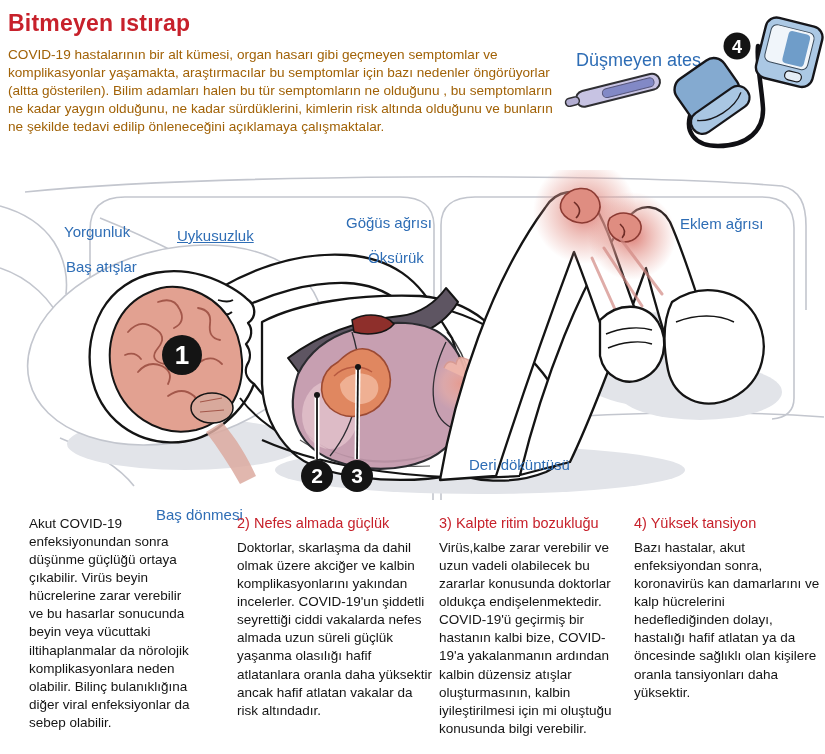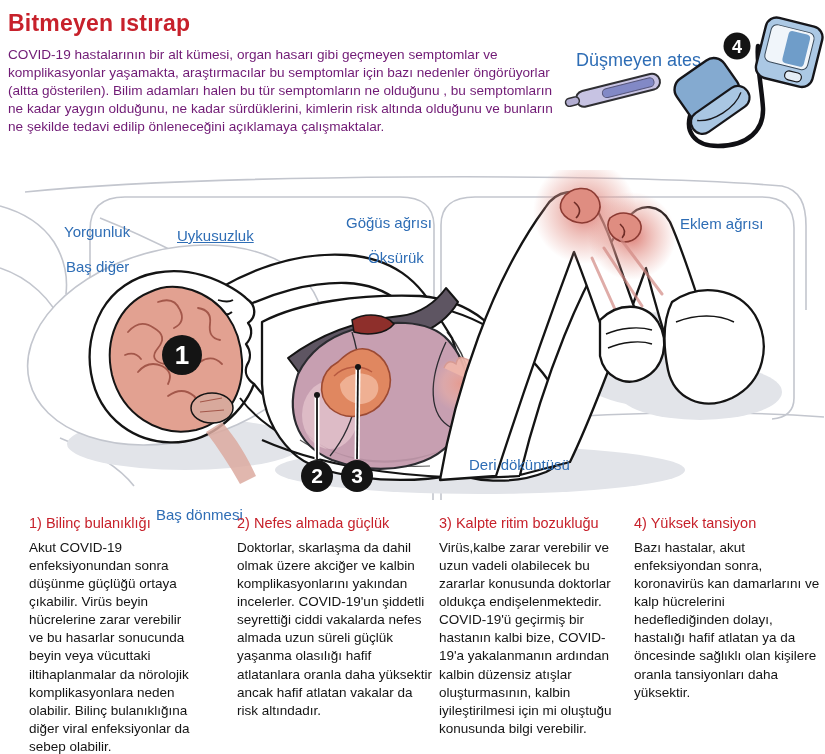--- a/index.html
+++ b/index.html
@@ -8,21 +8,21 @@
     --ink:#151515;
     --couch:#c3c6ce;
     --shadow:#e2e4e9;
   }
   *{margin:0;padding:0;box-sizing:border-box;}
   html,body{background:#fff;}
   body{font-family:"Liberation Sans","DejaVu Sans",sans-serif;color:var(--ink);}
   .stage{position:relative;width:825px;height:754px;background:#fff;overflow:hidden;border-radius:7px;}
 
   .title{position:absolute;left:8px;top:10px;font-size:23px;color:var(--red);letter-spacing:.2px;}
-  .intro{position:absolute;left:8px;top:46px;width:554px;font-size:13.6px;line-height:1.33;color:#701a75;}
+  .intro{position:absolute;left:8px;top:46px;width:554px;font-size:13.6px;line-height:1.33;color:#a16207;}
 
   .fever-label{position:absolute;left:576px;top:50px;font-size:18px;color:var(--blue);}
   .devices{position:absolute;left:555px;top:0;}
 
   .figure{position:absolute;left:0;top:170px;width:825px;height:330px;}
   .figure svg.scene{position:absolute;left:0;top:0;}
   .sym-label{position:absolute;font-size:15px;color:var(--blue);white-space:nowrap;}
   .l-fatigue{left:64px;top:53px;}
   .l-headache{left:66px;top:88px;}
   .l-insomnia{left:177px;top:57px;text-decoration:underline;}
@@ -207,32 +207,31 @@
         <circle cx="317" cy="306" r="16" fill="#141414"></circle>
         <text class="badge" x="317" y="313" font-size="21">2</text>
       </g>
       <g>
         <circle cx="357" cy="306" r="16" fill="#141414"></circle>
         <text class="badge" x="357" y="313" font-size="21">3</text>
       </g>
     </svg>
 
     <div class="sym-label l-fatigue">Yorgunluk</div>
-    <div class="sym-label l-headache">Baş diğer</div>
+    <div class="sym-label l-headache">Baş atışlar</div>
     <div class="sym-label l-insomnia">Uykusuzluk</div>
     <div class="sym-label l-chest">Göğüs ağrısı</div>
     <div class="sym-label l-cough">Öksürük</div>
     <div class="sym-label l-joint">Eklem ağrısı</div>
     <div class="sym-label l-dizzy">Baş dönmesi</div>
     <div class="sym-label l-rash">Deri döküntüsü</div>
   </div>
 
   <div class="cols">
     <div class="col c1">
-      <h3>1) Bilinç bulanıklığı</h3>
       <p>Akut COVID-19 enfeksiyonundan sonra düşünme güçlüğü ortaya çıkabilir. Virüs beyin hücrelerine zarar verebilir ve bu hasarlar sonucunda beyin veya vücuttaki iltihaplanmalar da nörolojik komplikasyonlara neden olabilir. Bilinç bulanıklığına diğer viral enfeksiyonlar da sebep olabilir.</p>
     </div>
     <div class="col c2">
       <h3>2) Nefes almada güçlük</h3>
       <p>Doktorlar, skarlaşma da dahil olmak üzere akciğer ve kalbin komplikasyonlarını yakından incelerler. COVID-19'un şiddetli seyrettiği ciddi vakalarda nefes almada uzun süreli güçlük yaşanma olasılığı hafif atlatanlara oranla daha yüksektir ancak hafif atlatan vakalar da risk altındadır.</p>
     </div>
     <div class="col c3">
       <h3>3) Kalpte ritim bozukluğu</h3>
       <p>Virüs,kalbe zarar verebilir ve uzun vadeli olabilecek bu zararlar konusunda doktorlar oldukça endişelenmektedir. COVID-19'ü geçirmiş bir hastanın kalbi bize, COVID-19'a yakalanmanın ardından kalbin düzensiz atışlar oluşturmasının, kalbin iyileştirilmesi için mi oluştuğu konusunda bilgi verebilir.</p>
     </div>

